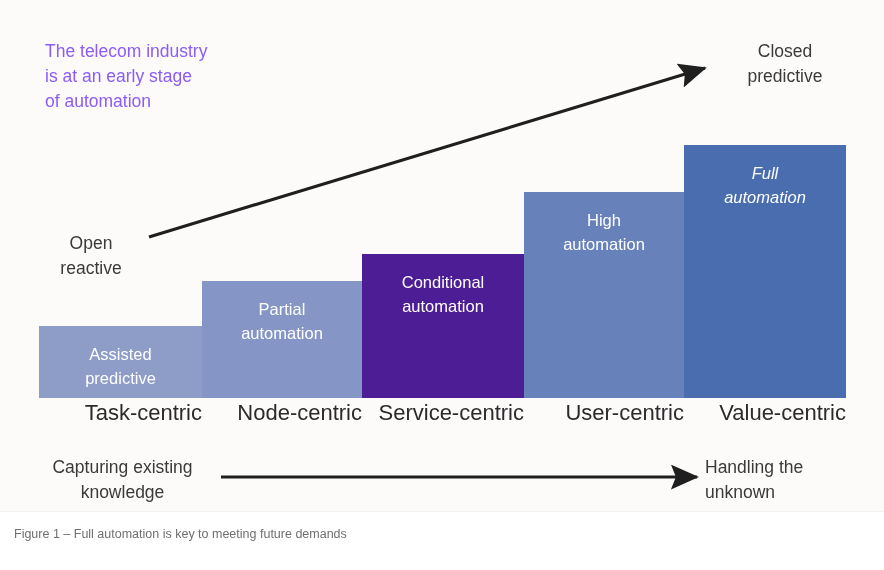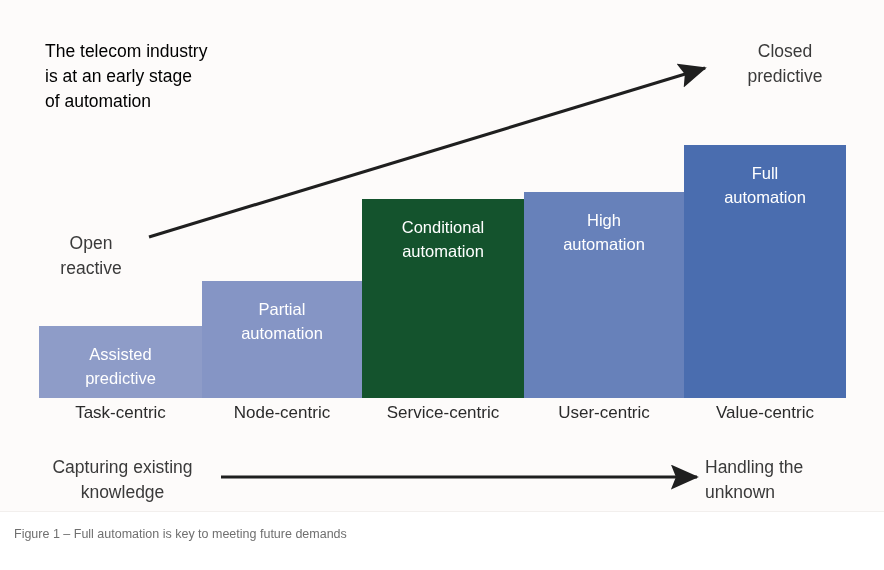--- a/index.html
+++ b/index.html
@@ -45,21 +45,21 @@
   }
 
   
   .headline {
     position: absolute;
     left: 45px;
     top: 39px;
     width: 260px;
     font-size: 17.5px;
     line-height: 25px;
-    color: #000000;
+    color: #8b5cf6;
     white-space: pre-line;
   }
 
   
   .label-closed {
     position: absolute;
     left: 700px;
     top: 39px;
     width: 170px;
     text-align: center;
@@ -118,24 +118,24 @@
 
   
   .cats {
     position: absolute;
     left: 39px;
     top: 402px;
     width: 807px;
     display: flex;
   }
   .cat {
-    font-size: 17px;
+    font-size: 22px;
     line-height: 22px;
     color: #2b2b2b;
-    text-align: center;
+    text-align: right;
   }
 
   
   .span-note {
     position: absolute;
     left: 524px;
     top: 334px;
     width: 322px;
     text-align: center;
     color: #ffffff;
@@ -207,28 +207,28 @@
     <div class="bars" id="bars">
         <div class="bar" style="width: 163px;">
           <div class="bar-body" style="height: 72px; background: rgb(142, 156, 200);">Assisted
 predictive</div>
         </div>
         <div class="bar" style="width: 160px;">
           <div class="bar-body" style="height: 117px; background: rgb(133, 149, 197);">Partial
 automation</div>
         </div>
         <div class="bar" style="width: 162px;">
-          <div class="bar-body" style="height: 199px; background: #14532d;">Conditional
+          <div class="bar-body" style="height: 144px; background: #4c1d95;">Conditional
 automation</div>
         </div>
         <div class="bar" style="width: 160px;">
           <div class="bar-body" style="height: 206px; background: rgb(103, 129, 186);">High
 automation</div>
         </div>
-        <div class="bar" style="width: 162px;">
+        <div class="bar" style="width: 162px; font-style: italic;">
           <div class="bar-body" style="height: 253px; background: rgb(74, 109, 175);">Full
 automation</div>
         </div>
       </div>
 
 
     <div class="cats" id="cats">
         <div class="cat" style="width: 163px;">Task-centric</div>
         <div class="cat" style="width: 160px;">Node-centric</div>
         <div class="cat" style="width: 162px;">Service-centric</div>

